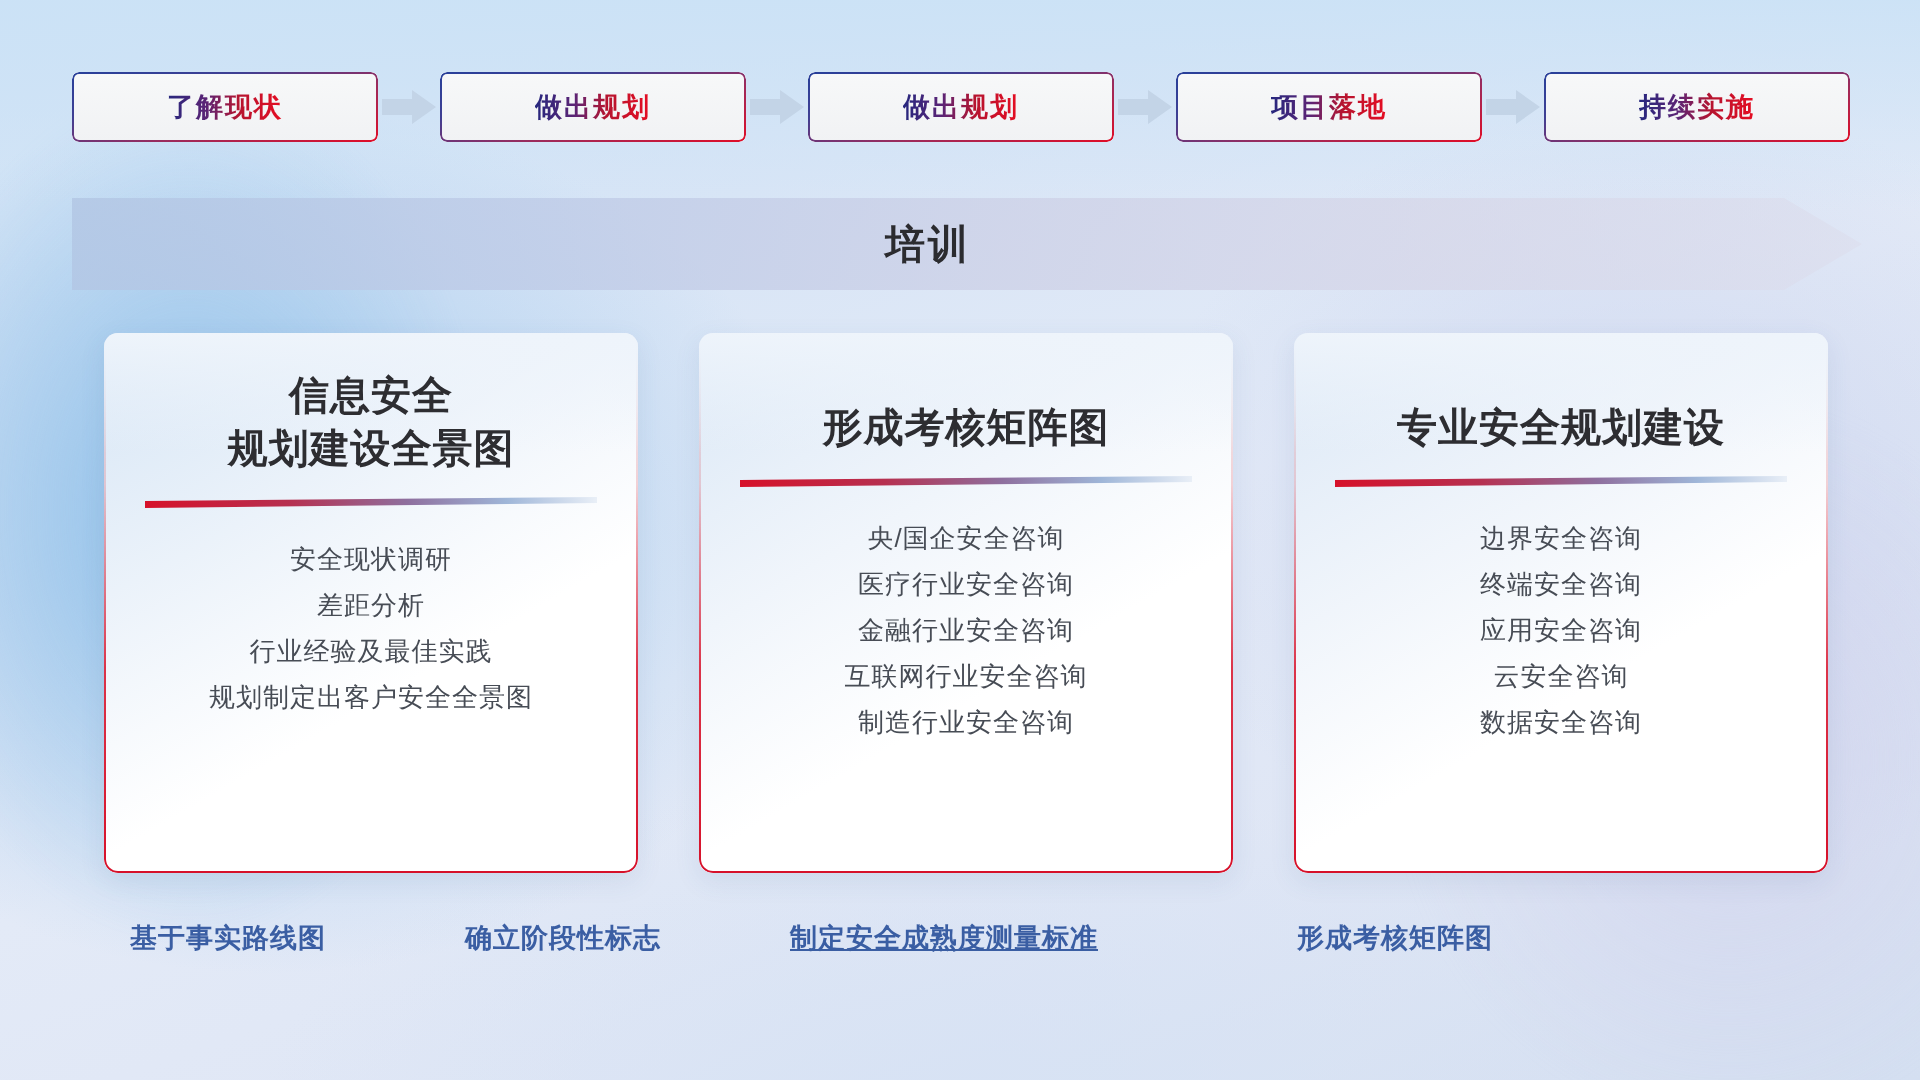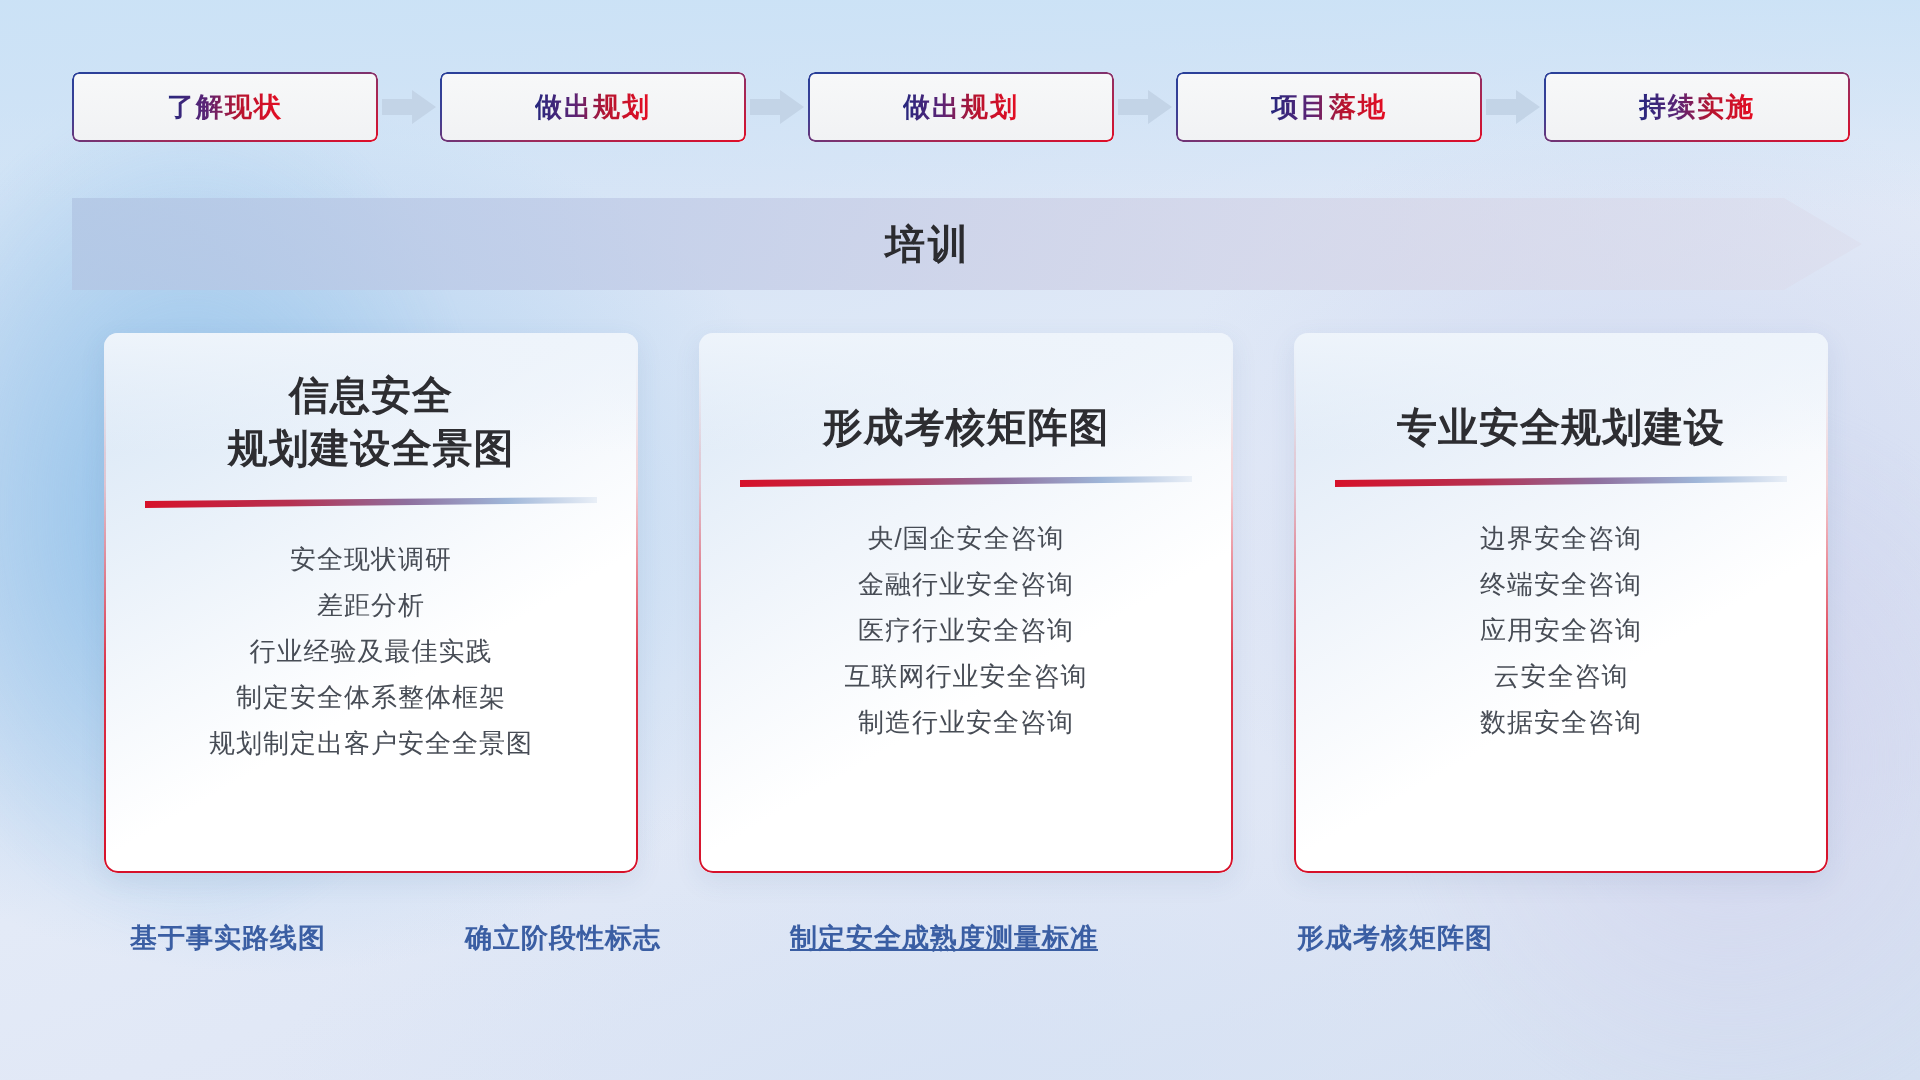--- a/index.html
+++ b/index.html
@@ -319,21 +319,20 @@
                 <stop offset="100%" stop-color="#e9eff7"></stop>
               </linearGradient>
             </defs>
             <path d="M0 4 L452 0 L452 6 L0 11 Z" fill="url(#dg0)"></path>
           </svg>
         </div>
         <ul class="card-list">
           <li>安全现状调研</li>
           <li>差距分析</li>
           <li>行业经验及最佳实践</li>
-          <li>制定安全体系整体框架</li>
           <li>规划制定出客户安全全景图</li>
         </ul>
       </div>
     </div>
 
     <div class="card">
       <div class="card-inner">
         <div class="card-title one-line">
           <div>形成考核矩阵图</div>
         </div>
@@ -346,22 +345,22 @@
                 <stop offset="58%" stop-color="#8e6f9e"></stop>
                 <stop offset="80%" stop-color="#9fb6d8"></stop>
                 <stop offset="100%" stop-color="#e9eff7"></stop>
               </linearGradient>
             </defs>
             <path d="M0 4 L452 0 L452 6 L0 11 Z" fill="url(#dg1)"></path>
           </svg>
         </div>
         <ul class="card-list">
           <li>央/国企安全咨询</li>
+          <li>医疗行业安全咨询</li>
           <li>金融行业安全咨询</li>
-          <li>医疗行业安全咨询</li>
           <li>互联网行业安全咨询</li>
           <li>制造行业安全咨询</li>
         </ul>
       </div>
     </div>
 
     <div class="card">
       <div class="card-inner">
         <div class="card-title one-line">
           <div>专业安全规划建设</div>

